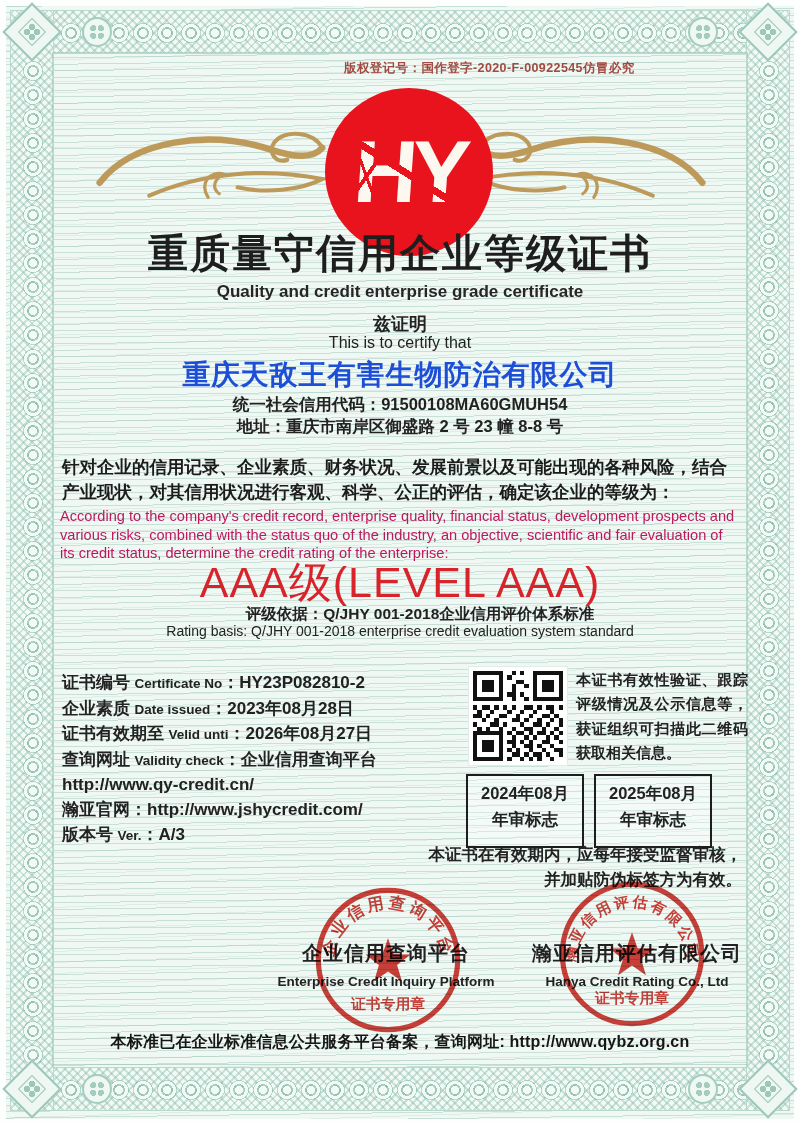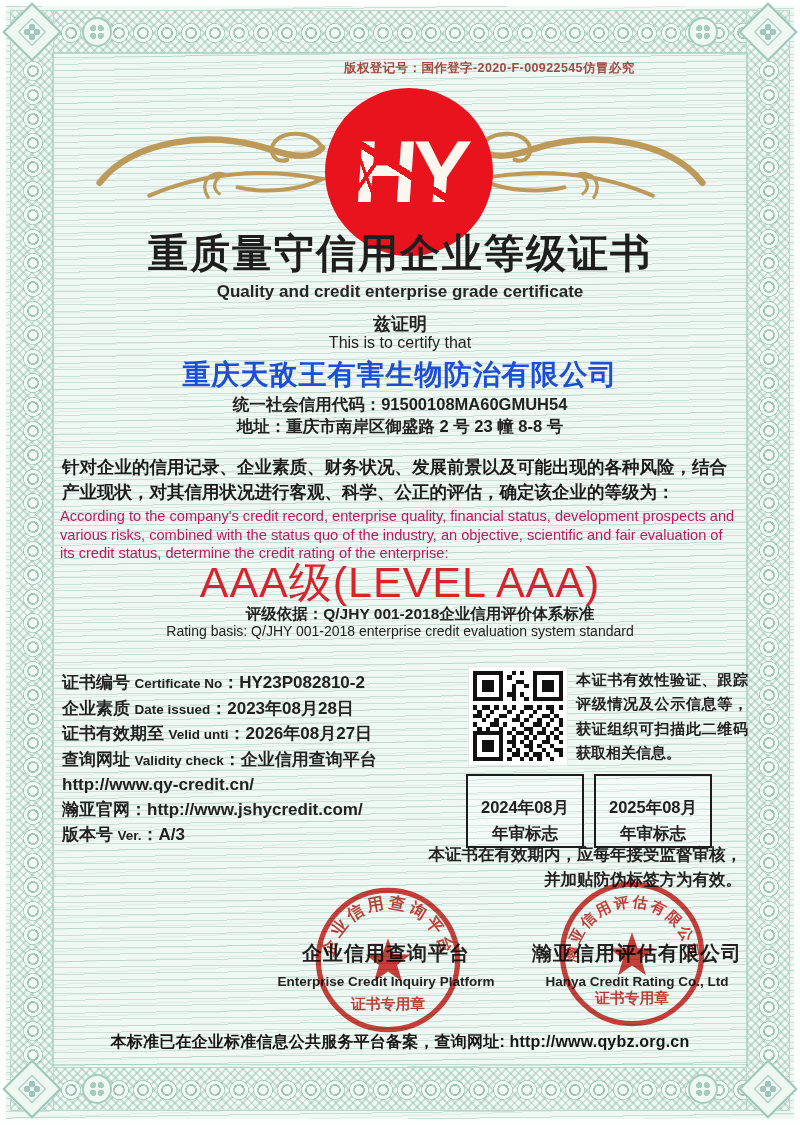--- a/index.html
+++ b/index.html
@@ -76,21 +76,21 @@
 
   .details { left:62px; top:671px; line-height:24.6px; white-space:nowrap; }
   .details .cn { font-size:17px; font-weight:700; }
   .details .en { font-size:13.5px; font-weight:600; }
   .details .val { font-size:17px; font-weight:700; }
 
   .qr-box { left:468px; top:666px; width:100px; height:100px; background:#fff; padding:4px; border:1px solid #e4ecea; }
   .qr-box svg { width:100%; height:100%; }
   .qr-note { left:576px; top:668px; width:172px; font-size:15px; font-weight:600; line-height:1.62; text-align:justify; }
 
-  .yrbox { top:774px; width:118px; height:74px; border:2px solid #1d1d1d; text-align:center; font-size:16.5px; font-weight:700; line-height:1.55; padding-top:19px; background:rgba(255,255,255,.25); }
+  .yrbox { top:774px; width:118px; height:74px; border:2px solid #1d1d1d; text-align:center; font-size:16.5px; font-weight:700; line-height:1.55; padding-top:5px; background:rgba(255,255,255,.25); }
   .yrbox.b1 { left:466px; } .yrbox.b2 { left:594px; }
   .review-note { left:420px; top:842px; width:322px; text-align:right; font-size:16.5px; font-weight:700; line-height:1.5; }
 
   .org { width:300px; text-align:center; }
   .org .ocn { font-size:20px; font-weight:900; letter-spacing:1px; }
   .org .oen { font-size:13.5px; font-weight:600; margin-top:7px; }
   .org-left { left:236px; top:940px; } .org-right { right:18px; top:940px; width:290px; }
 
   .seal { mix-blend-mode:multiply; opacity:.92; }
   .seal-left { left:314px; top:886px; } .seal-right { left:558px; top:880px; }

